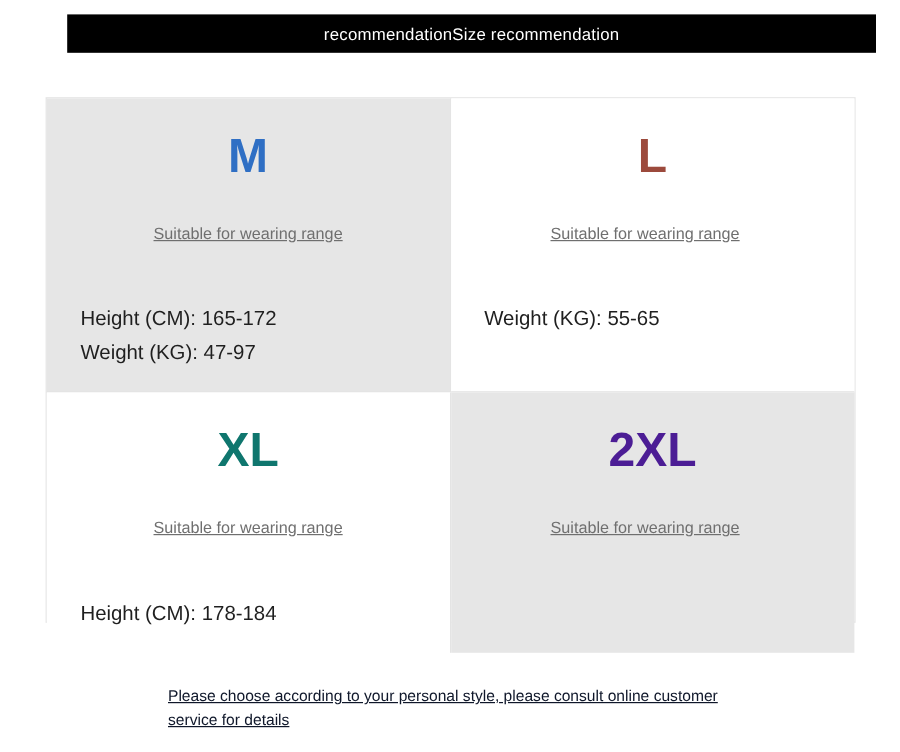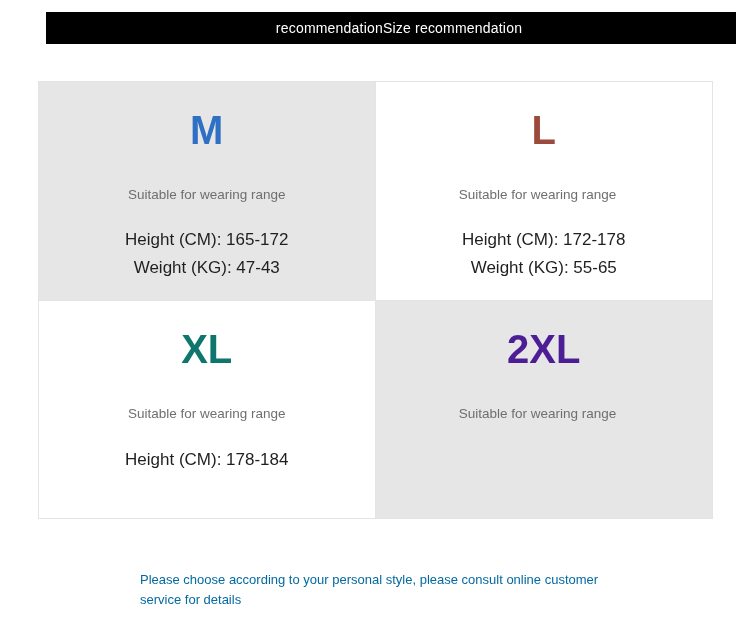--- a/index.html
+++ b/index.html
@@ -15,30 +15,29 @@
   }
   .page {
     position: relative;
     width: 750px;
     height: 627px;
     background: #ffffff;
   }
   
   .header-bar {
     position: absolute;
-    left: 46px;
+    left: 56px;
     top: 12px;
     width: 674px;
     height: 32px;
     background: #000000;
     color: #ffffff;
     display: flex;
     align-items: center;
     justify-content: center;
-    padding-left: 16px;
   }
   .header-bar .title {
     font-size: 14px;
     letter-spacing: 0.2px;
     color: #ffffff;
     font-family: "Liberation Sans", sans-serif;
   }
   
   .size-grid {
     position: absolute;
@@ -82,75 +81,75 @@
   .size-letter.xxl { font-size: 40px; color: #4c1d95; }
 
   .range-label {
     text-align: center;
     font-size: 13.5px;
     color: #6f6f6f;
     line-height: 1.35;
     margin-top: 26px;
     margin-bottom: 6px;
     font-family: "Liberation Sans", sans-serif;
+    text-decoration: underline;
   }
   .range-label.wrap-narrow {
     width: 170px;
     margin-left: auto;
     margin-right: auto;
     text-align: left;
   }
   .measures {
-    margin-top: 16px;
+    margin-top: 42px;
     font-size: 17px;
     color: #1f1f1f;
     line-height: 1.65;
-    text-align: center;
     font-family: "Liberation Sans", sans-serif;
   }
   .measures .line {
     white-space: nowrap;
   }
   
   .footer-note {
     position: absolute;
     left: 140px;
     top: 570px;
     width: 480px;
     font-size: 13px;
-    color: #0369a1;
+    color: #0f172a;
     line-height: 1.55;
     font-family: "Liberation Sans", sans-serif;
+    text-decoration: underline;
   }
 </style>
 </head>
 <body>
 
 <div class="page">
 
   <div class="header-bar">
     <span class="title">recommendationSize recommendation</span>
   </div>
 
   <div class="size-grid">
 
     <div class="size-card card-shade card-border-r card-border-b">
       <div class="size-letter m">M</div>
       <div class="range-label">Suitable for wearing range</div>
       <div class="measures">
         <div class="line">Height (CM): 165-172</div>
-        <div class="line">Weight (KG): 47-43</div>
+        <div class="line">Weight (KG): 47-97</div>
       </div>
     </div>
 
     <div class="size-card card-plain card-border-b">
       <div class="size-letter l">L</div>
       <div class="range-label wrap-narrow">Suitable for wearing range</div>
       <div class="measures">
-        <div class="line">Height (CM): 172-178</div>
         <div class="line">Weight (KG): 55-65</div>
       </div>
     </div>
 
     <div class="size-card card-plain card-border-r">
       <div class="size-letter xl">XL</div>
       <div class="range-label">Suitable for wearing range</div>
       <div class="measures">
         <div class="line">Height (CM): 178-184</div>
       </div>

